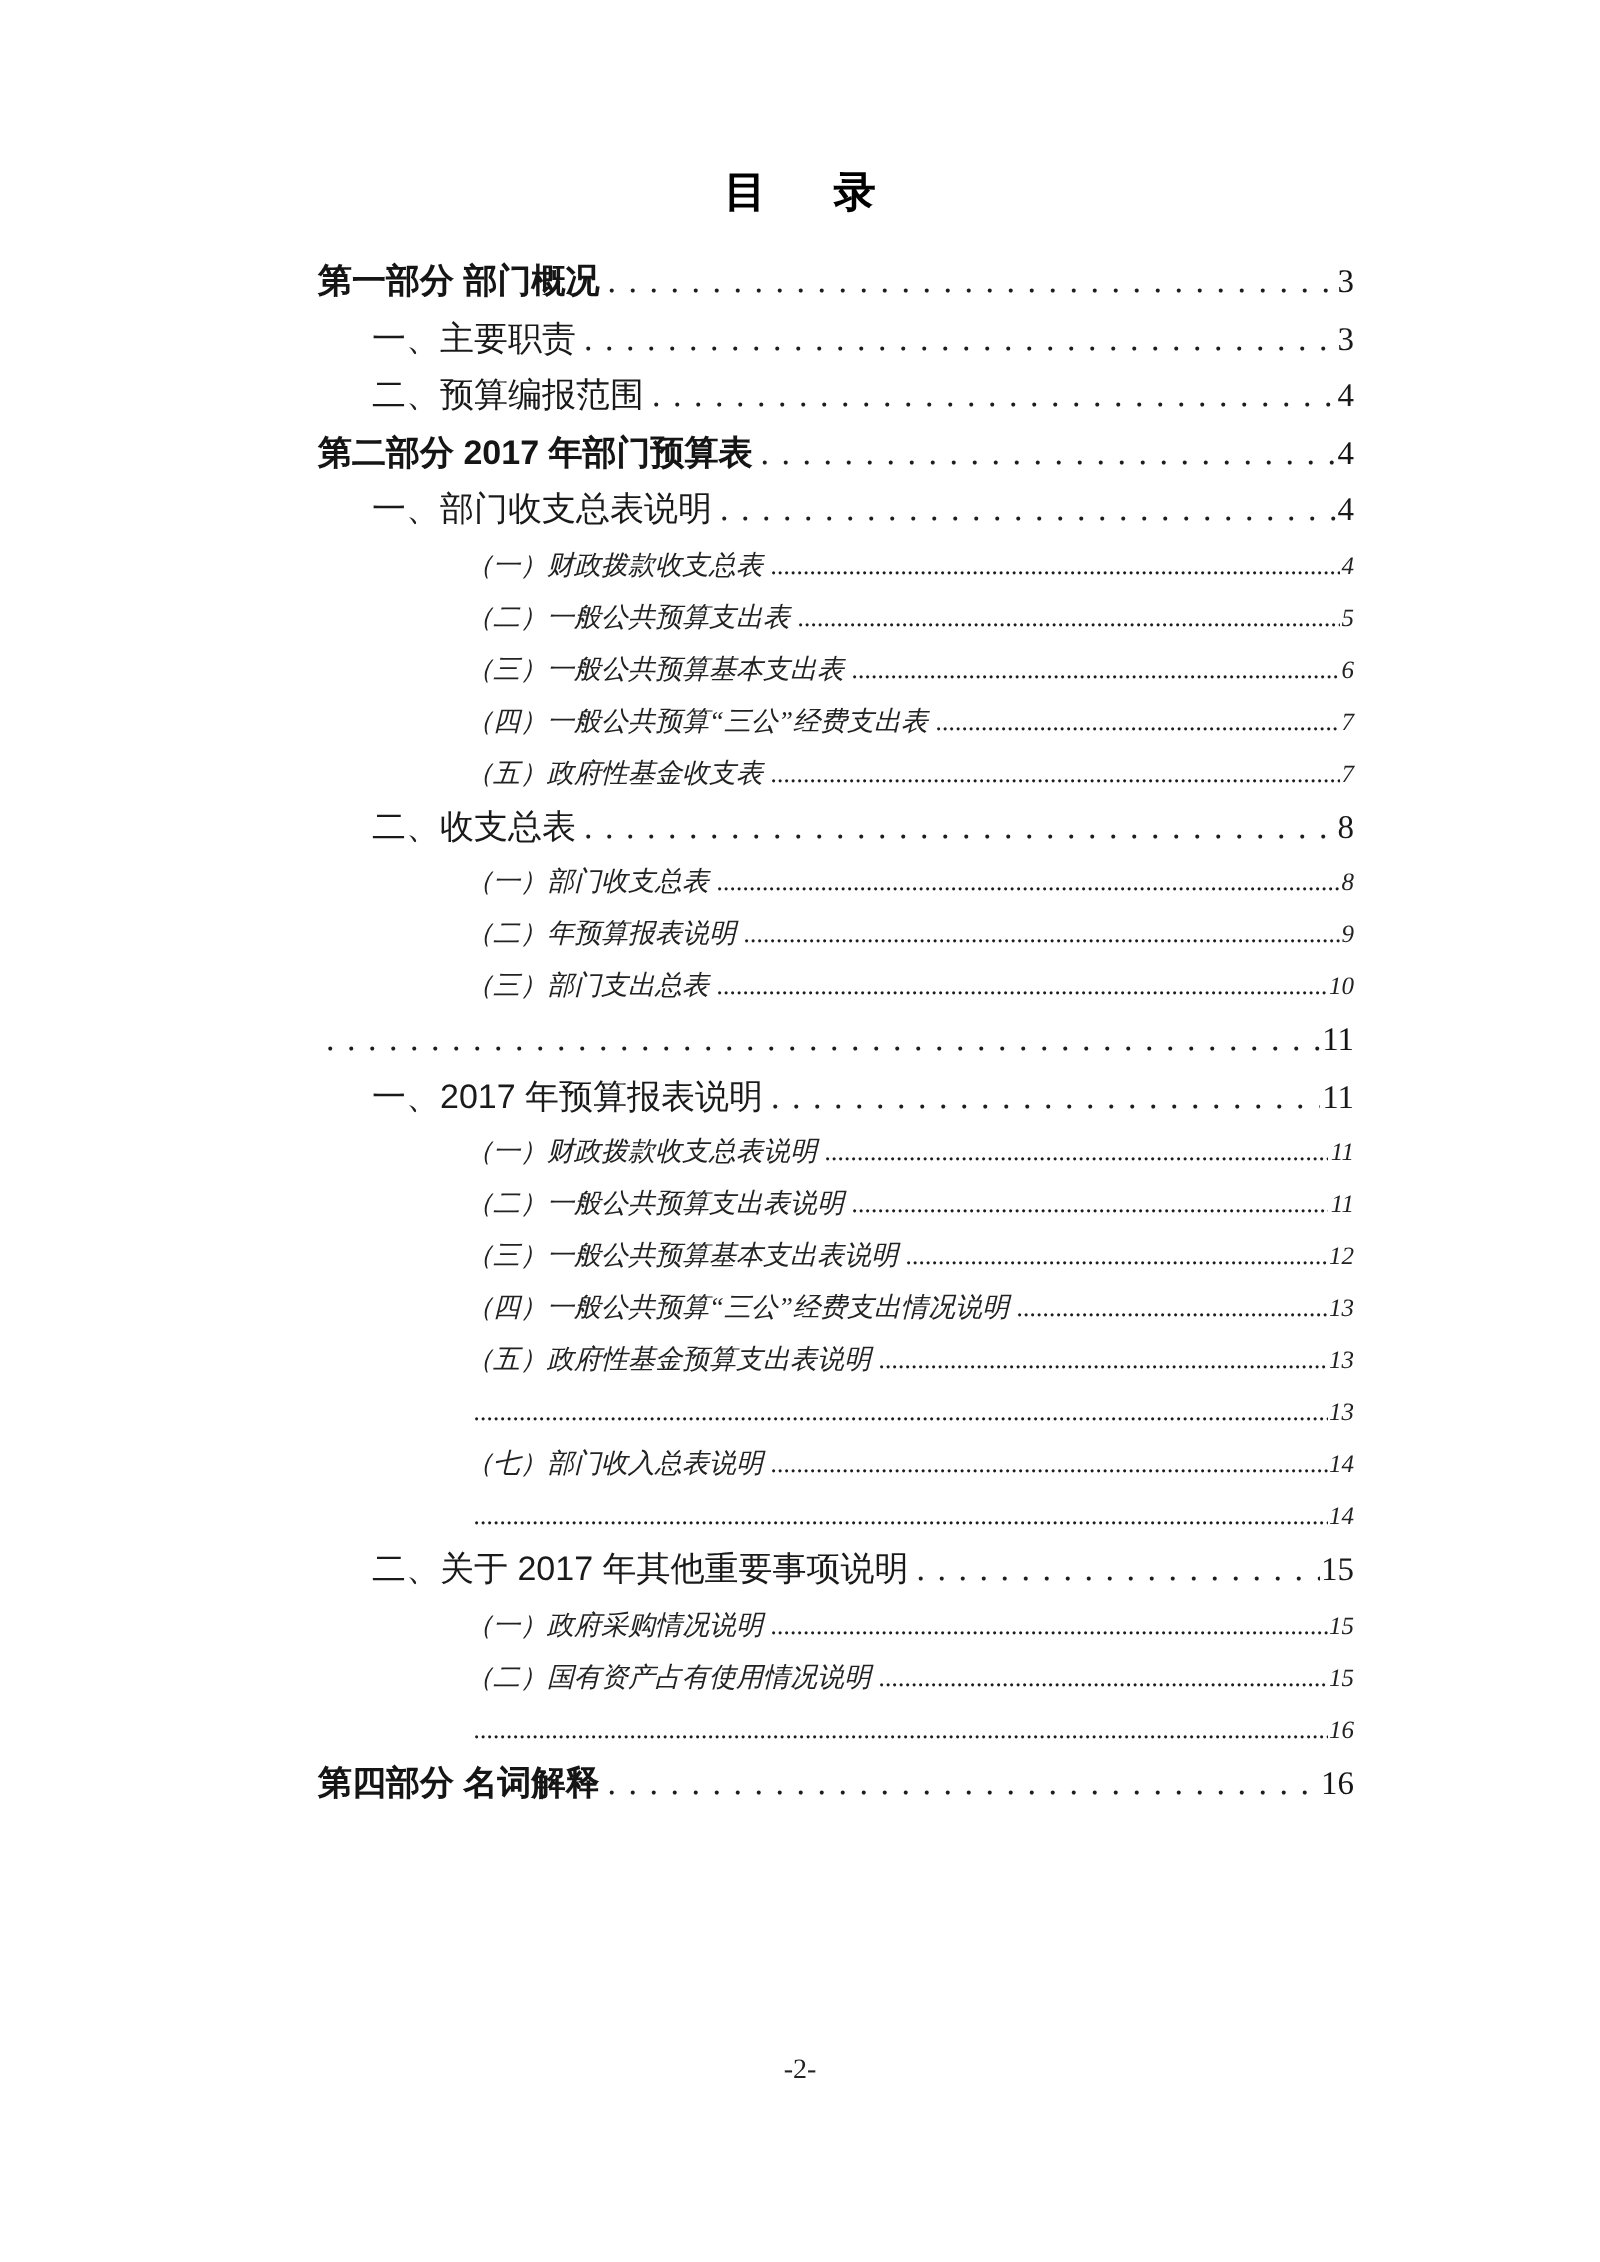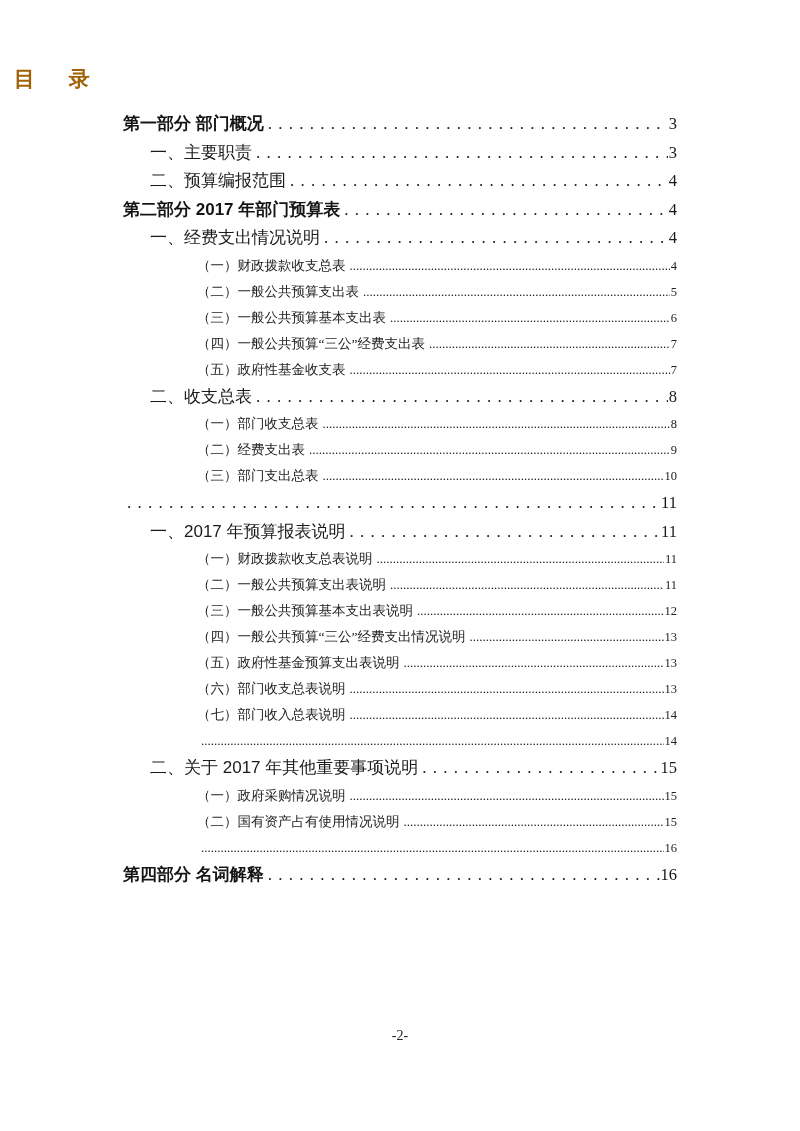--- a/index.html
+++ b/index.html
@@ -12,34 +12,36 @@
     font-family: "Liberation Sans", sans-serif;
     position: relative;
     overflow: hidden;
   }
   .page {
     position: absolute;
     inset: 0;
   }
   .toc-title {
     margin: 0;
-    padding-top: 65px;
+    padding-top: 82px;
+    text-align: center;
     font-size: 21px;
     font-weight: bold;
     letter-spacing: 14px;
     text-indent: 14px;
-    color: #a16207;
+    color: #000000;
   }
   .toc {
     margin: 17px 123px 0 123px;
   }
   .toc-row {
     display: flex;
     align-items: baseline;
     white-space: nowrap;
+    margin-left: 36px;
   }
   .toc-row.level-1 {
     height: 28.5px;
     line-height: 28.5px;
     font-size: 17px;
     font-weight: bold;
     color: #151515;
   }
   .toc-row.level-2 {
     height: 28.5px;
@@ -51,20 +53,21 @@
     justify-content: flex-end;
   }
   .toc-row.level-3 {
     height: 26px;
     line-height: 26px;
     font-size: 13.5px;
     font-weight: normal;
     padding-left: 74px;
     font-family: "Liberation Serif", serif;
     color: #222222;
+    font-style: italic;
   }
   .toc-label {
     flex: 0 0 auto;
   }
   .toc-leader {
     flex: 1 1 auto;
     min-width: 0;
     overflow: hidden;
     white-space: nowrap;
     font-weight: normal;
@@ -125,21 +128,21 @@
         <span class="toc-label">二、预算编报范围</span>
         <span class="toc-leader">. . . . . . . . . . . . . . . . . . . . . . . . . . . . . . . . . . . . . . . . . . . . . . . . . . . . . . . . . . . . . . . . . . . . . . . . . . . . . . . . . . . . . . . . . . . . . . . . . . . . . . . . . . . . . . . . . . . . . . . . . . . . . . . . . . . . . . . . . . . . . . . . . . . . . . </span>
         <span class="toc-page">4</span>
       </div>
       <div class="toc-row level-1">
         <span class="toc-label">第二部分 2017 年部门预算表</span>
         <span class="toc-leader">. . . . . . . . . . . . . . . . . . . . . . . . . . . . . . . . . . . . . . . . . . . . . . . . . . . . . . . . . . . . . . . . . . . . . . . . . . . . . . . . . . . . . . . . . . . . . . . . . . . . . . . . . . . . . . . . . . . . . . . . . . . . . . . . . . . . . . . . . . . . . . . . . . . . . . </span>
         <span class="toc-page">4</span>
       </div>
       <div class="toc-row level-2">
-        <span class="toc-label">一、经费支出情况说明</span>
+        <span class="toc-label">一、部门收支总表说明</span>
         <span class="toc-leader">. . . . . . . . . . . . . . . . . . . . . . . . . . . . . . . . . . . . . . . . . . . . . . . . . . . . . . . . . . . . . . . . . . . . . . . . . . . . . . . . . . . . . . . . . . . . . . . . . . . . . . . . . . . . . . . . . . . . . . . . . . . . . . . . . . . . . . . . . . . . . . . . . . . . . . </span>
         <span class="toc-page">4</span>
       </div>
       <div class="toc-row level-3">
         <span class="toc-label">（一）财政拨款收支总表</span>
         <span class="toc-leader">................................................................................................................................................................................................................................................................................................................................................................................................................</span>
         <span class="toc-page">4</span>
       </div>
       <div class="toc-row level-3">
         <span class="toc-label">（二）一般公共预算支出表</span>
@@ -165,21 +168,21 @@
         <span class="toc-label">二、收支总表</span>
         <span class="toc-leader">. . . . . . . . . . . . . . . . . . . . . . . . . . . . . . . . . . . . . . . . . . . . . . . . . . . . . . . . . . . . . . . . . . . . . . . . . . . . . . . . . . . . . . . . . . . . . . . . . . . . . . . . . . . . . . . . . . . . . . . . . . . . . . . . . . . . . . . . . . . . . . . . . . . . . . </span>
         <span class="toc-page">8</span>
       </div>
       <div class="toc-row level-3">
         <span class="toc-label">（一）部门收支总表</span>
         <span class="toc-leader">................................................................................................................................................................................................................................................................................................................................................................................................................</span>
         <span class="toc-page">8</span>
       </div>
       <div class="toc-row level-3">
-        <span class="toc-label">（二）经费支出表</span>
+        <span class="toc-label">（二）年预算报表说明</span>
         <span class="toc-leader">................................................................................................................................................................................................................................................................................................................................................................................................................</span>
         <span class="toc-page">9</span>
       </div>
       <div class="toc-row level-3">
         <span class="toc-label">（三）部门支出总表</span>
         <span class="toc-leader">................................................................................................................................................................................................................................................................................................................................................................................................................</span>
         <span class="toc-page">10</span>
       </div>
       <div class="toc-row level-1">
         <span class="toc-leader">. . . . . . . . . . . . . . . . . . . . . . . . . . . . . . . . . . . . . . . . . . . . . . . . . . . . . . . . . . . . . . . . . . . . . . . . . . . . . . . . . . . . . . . . . . . . . . . . . . . . . . . . . . . . . . . . . . . . . . . . . . . . . . . . . . . . . . . . . . . . . . . . . . . . . . </span>
@@ -209,21 +212,20 @@
         <span class="toc-label">（四）一般公共预算“三公”经费支出情况说明</span>
         <span class="toc-leader">................................................................................................................................................................................................................................................................................................................................................................................................................</span>
         <span class="toc-page">13</span>
       </div>
       <div class="toc-row level-3">
         <span class="toc-label">（五）政府性基金预算支出表说明</span>
         <span class="toc-leader">................................................................................................................................................................................................................................................................................................................................................................................................................</span>
         <span class="toc-page">13</span>
       </div>
       <div class="toc-row level-3">
-        <span class="toc-label">（六）部门收支总表说明</span>
         <span class="toc-leader">................................................................................................................................................................................................................................................................................................................................................................................................................</span>
         <span class="toc-page">13</span>
       </div>
       <div class="toc-row level-3">
         <span class="toc-label">（七）部门收入总表说明</span>
         <span class="toc-leader">................................................................................................................................................................................................................................................................................................................................................................................................................</span>
         <span class="toc-page">14</span>
       </div>
       <div class="toc-row level-3">
         <span class="toc-leader">................................................................................................................................................................................................................................................................................................................................................................................................................</span>

